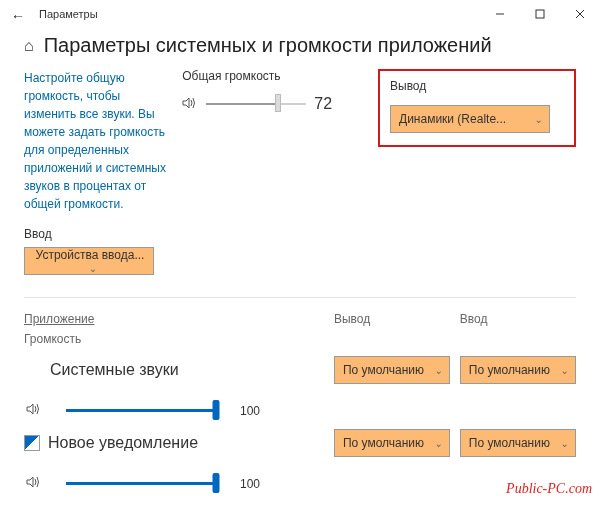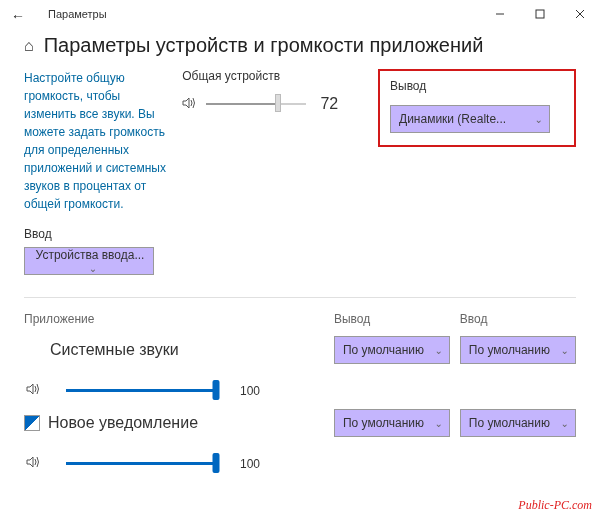--- a/index.html
+++ b/index.html
@@ -11,21 +11,21 @@
     background: #fff;
     width: 600px; height: 517px;
     overflow: hidden;
   }
   .titlebar {
     height: 28px;
     display: flex; align-items: center;
     padding: 0 8px;
   }
   .titlebar .back { width: 20px; text-align: center; font-size: 14px; color: #222; }
-  .titlebar .title { margin-left: 20px; font-size: 11px; color: #333; }
+  .titlebar .title { margin-left: 11px; font-size: 11px; color: #333; }
   .winbtns { position: absolute; right: 0; top: 0; height: 28px; display: flex; }
   .winbtn { width: 40px; display: flex; align-items: center; justify-content: center; font-size: 11px; color: #333; }
   .winbtn svg { stroke: #333; }
   .content { padding: 6px 24px 0 24px; }
   .head-row { display: flex; align-items: center; gap: 10px; margin-bottom: 12px; }
   .home-icon { font-size: 16px; color: #333; }
   h1 { font-size: 20px; font-weight: 400; margin: 0; color: #222; }
   .top-section { display: flex; align-items: flex-start; }
   .desc { width: 160px; font-size: 12px; color: #0369a1; line-height: 1.5; padding-right: 10px; }
   .vol-block { width: 190px; }
@@ -33,36 +33,36 @@
   .vol-row { display: flex; align-items: center; gap: 8px; }
   .spk-icon { color: #555; font-size: 13px; }
   .slider-track {
     position: relative; width: 100px; height: 2px; background: #cfcfcf;
   }
   .slider-fill { position: absolute; height: 100%; left: 0; background: #999; }
   .slider-thumb {
     position: absolute; width: 6px; height: 18px; background: #dcdcdc;
     border: 1px solid #bbb; top: -9px; transform: translateX(-50%);
   }
-  .vol-val { font-size: 16px; color: #333; min-width: 24px; text-align: right; }
+  .vol-val { font-size: 16px; color: #333; min-width: 24px; text-align: left; }
   .out-block { margin-left: 8px; }
   .red-box { border: 2px solid #d21919; padding: 8px 16px 12px 10px; width: 198px; }
   .dropdown {
-    border: 1px solid #999; background: #c4b5fd;
+    border: 1px solid #999; background: #fdba74;
     height: 28px; display: flex; align-items: center;
     justify-content: space-between; padding: 0 6px 0 8px;
     font-size: 12px; color: #333;
     white-space: nowrap; overflow: hidden;
   }
   .dropdown .chev { font-size: 10px; color: #666; margin-left: 6px; }
   .input-block { margin-top: 14px; }
   .input-block .dropdown { width: 130px; flex-direction: column; }
   hr.sep { border: none; border-top: 1px solid #e0e0e0; margin: 22px 0 14px 0; }
   .cols-header { display: flex; font-size: 12px; color: #666; }
-  .col-app { width: 320px; }
+  .col-app { width: 320px; text-decoration: underline; }
   .col-out { width: 130px; }
   .col-in  { width: 120px; }
   .sub-label { font-size: 12px; color: #666; margin-top: 6px; }
   .app-row {
     display: flex; align-items: center; margin-top: 10px;
   }
   .app-name-cell { width: 320px; display: flex; align-items: center; font-size: 16px; color: #333; }
   .app-name-cell .indent { padding-left: 26px; }
   .dd-cell { width: 130px; }
   .dd-cell .dropdown { width: 116px; }
@@ -80,22 +80,22 @@
     position: absolute; width: 7px; height: 20px; background: #0067c0;
     top: -9px; transform: translateX(-50%); border-radius: 2px;
   }
   .vol-num { font-size: 12px; color: #333; }
   .notif-icon {
     width: 16px; height: 16px; border: 1px solid #999;
     background: linear-gradient(135deg,#0067c0 50%,#fff 50%);
     margin-right: 8px; display: inline-block;
   }
   .watermark {
-    position: absolute; right: 8px; bottom: 4px;
-    color: #e02222; font-size: 12px; font-style: italic;
+    position: absolute; right: 8px; bottom: 20px;
+    color: #e02222; font-size: 14px; font-style: italic;
     font-family: Georgia, serif;
   }
 </style>
 </head>
 <body>
 
 <div class="titlebar">
   <div class="back">←</div>
   <div class="title">Параметры</div>
   <div class="winbtns">
@@ -115,28 +115,28 @@
           <line x1="9" y1="1" x2="1" y2="9" stroke-width="1"></line>
         </svg>
     </div>
   </div>
 </div>
 
 <div class="content">
 
   <div class="head-row">
     <span class="home-icon">⌂</span>
-    <h1>Параметры устройств и громкости приложений</h1>
+    <h1>Параметры системных и громкости приложений</h1>
   </div>
 
   <div class="top-section">
     <div class="desc">Настройте общую громкость, чтобы изменить все звуки. Вы можете задать громкость для определенных приложений и системных звуков в процентах от общей громкости.</div>
 
     <div class="vol-block">
-      <div class="section-label">Общая устройств</div>
+      <div class="section-label">Общая громкость</div>
       <div class="vol-row">
         <span class="spk-icon">
           <svg width="16" height="14" viewBox="0 0 16 14">
             <path d="M1 5 L4 5 L7 2 L7 12 L4 9 L1 9 Z" fill="none" stroke="#555" stroke-width="1"></path>
             <path d="M9 4 Q11 7 9 10" fill="none" stroke="#555" stroke-width="1"></path>
             <path d="M11 2 Q14 7 11 12" fill="none" stroke="#555" stroke-width="1"></path>
           </svg>
         </span>
         <div class="slider-track">
           <div class="slider-fill" style="width:72%"></div>
@@ -165,20 +165,21 @@
     </div>
   </div>
 
   <hr class="sep">
 
   <div class="cols-header">
     <div class="col-app">Приложение</div>
     <div class="col-out">Вывод</div>
     <div class="col-in">Ввод</div>
   </div>
+  <div class="sub-label">Громкость</div>
 
   <div class="app-row">
     <div class="app-name-cell">
       <span class="indent">Системные звуки</span>
     </div>
     <div class="dd-cell">
       <div class="dropdown">
         <span>По умолчанию</span>
         <span class="chev">⌄</span>
       </div>

